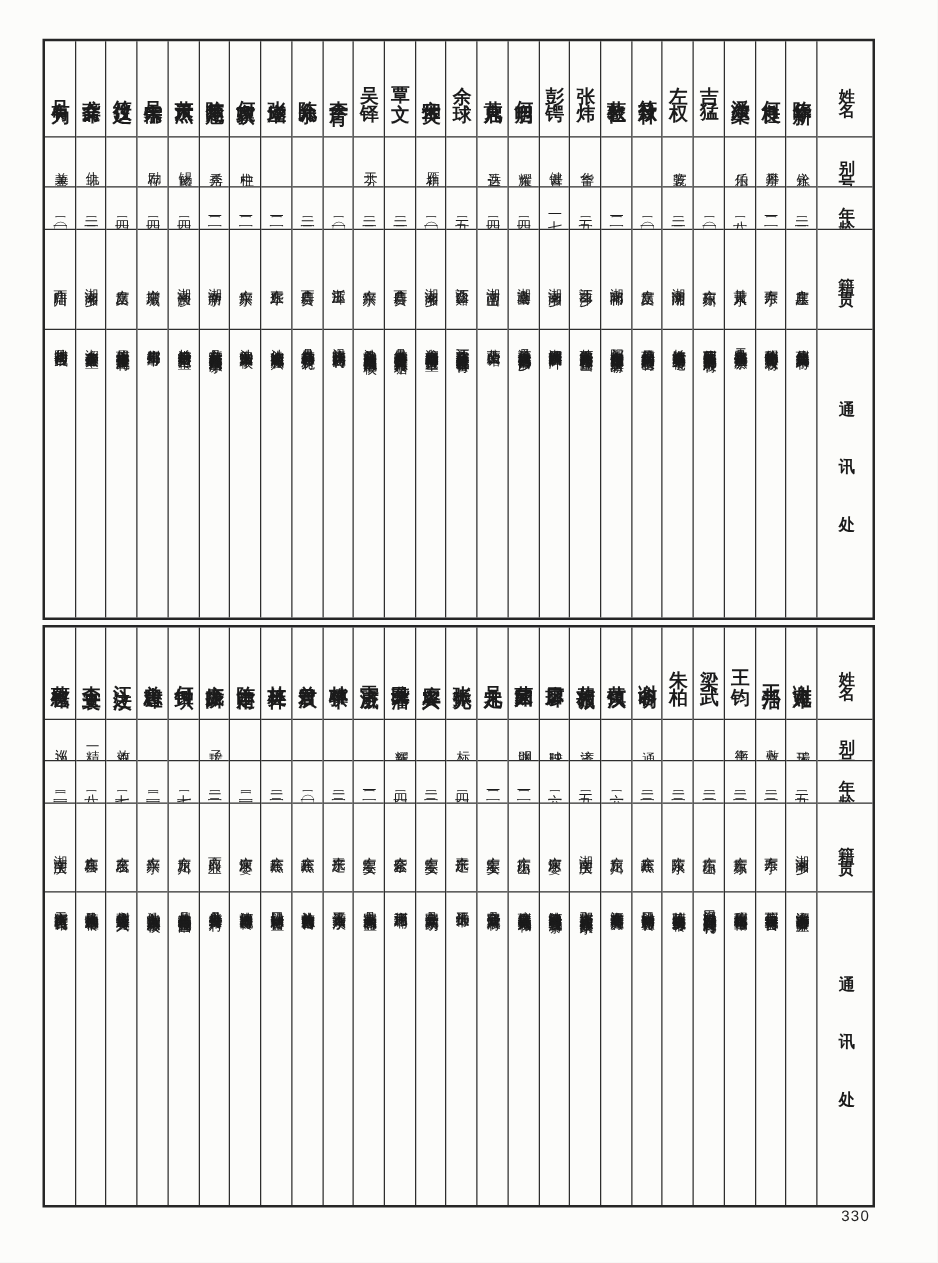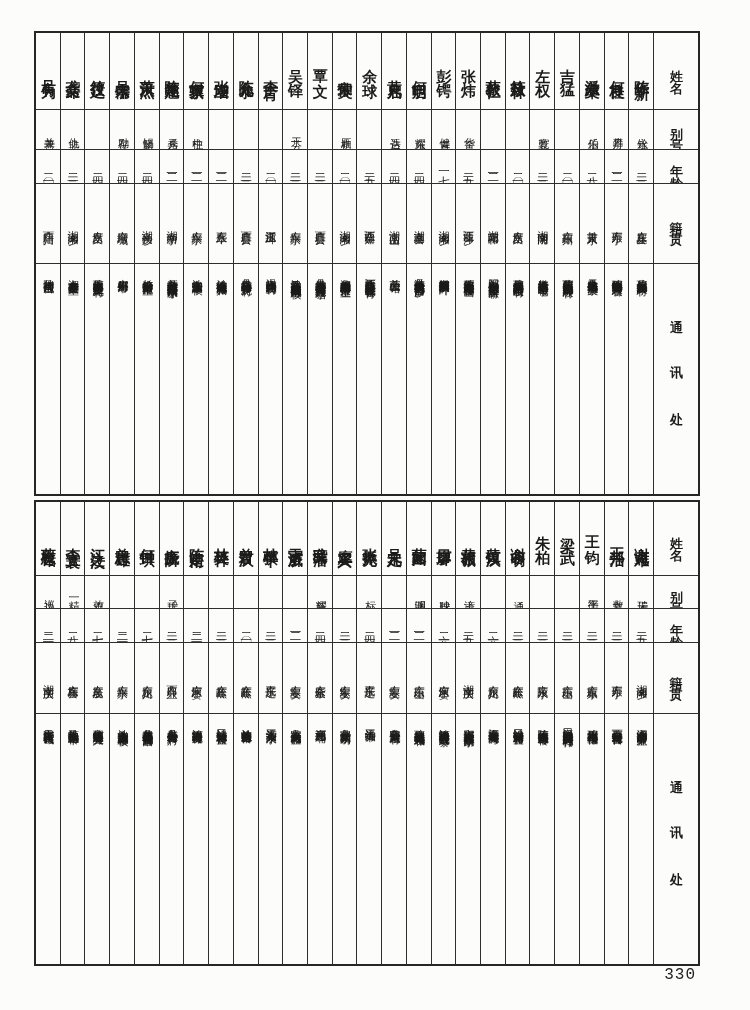--- a/index.html
+++ b/index.html
@@ -50,22 +50,22 @@
   #table-1 .name{height:73px;}
   #table-1 .alias{height:32px;}
   #table-1 .age{height:33px;}
   #table-1 .native{height:70px;}
   #table-1 .address{flex:1;}
   
   .header-col .cell{font-weight:bold;font-size:13px;letter-spacing:0.85em;place-content:center;}
   .header-col .address{letter-spacing:3.6em;padding-top:0;}
   .page-number{
     position:absolute;right:54px;top:966px;
-    font-size:16px;letter-spacing:1px;color:#222;
-    font-family:Liberation Mono, monospace;
+    font-size:12px;letter-spacing:1px;color:#222;
+    font-family:Liberation Sans, sans-serif;
   }
 </style>
 </head>
 <body>
 
 <div class="sheet">
   <section class="roster" id="table-0">
   <div class="col header-col">
     <div class="cell name">姓名</div>
     <div class="cell alias">别号</div>

